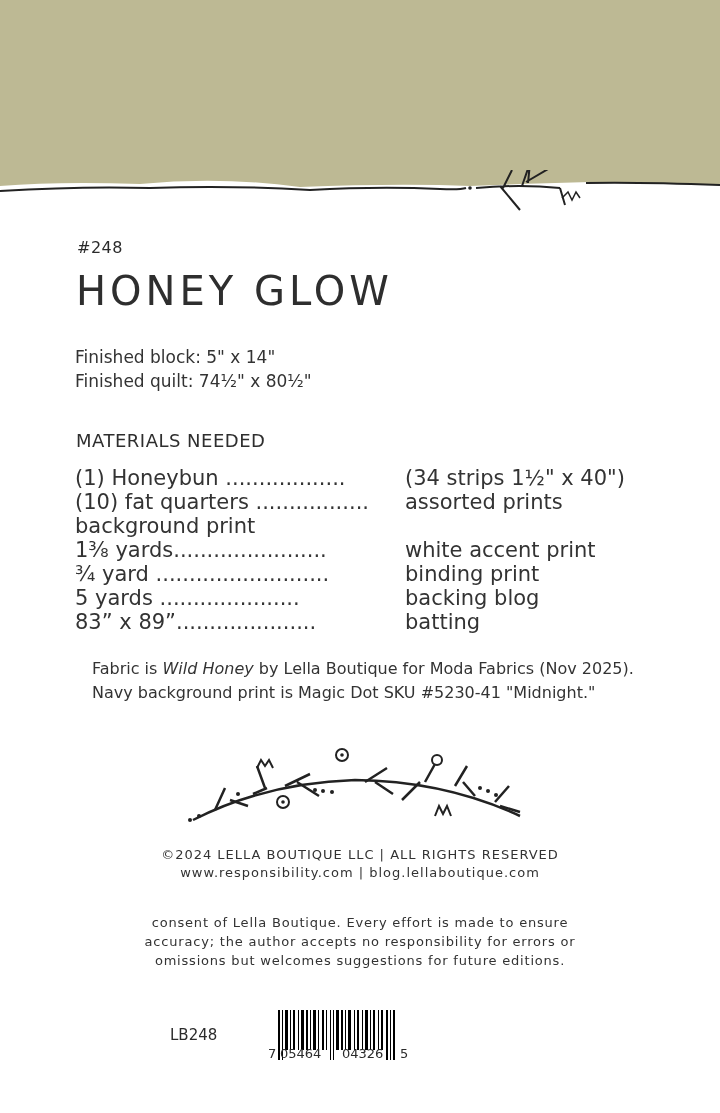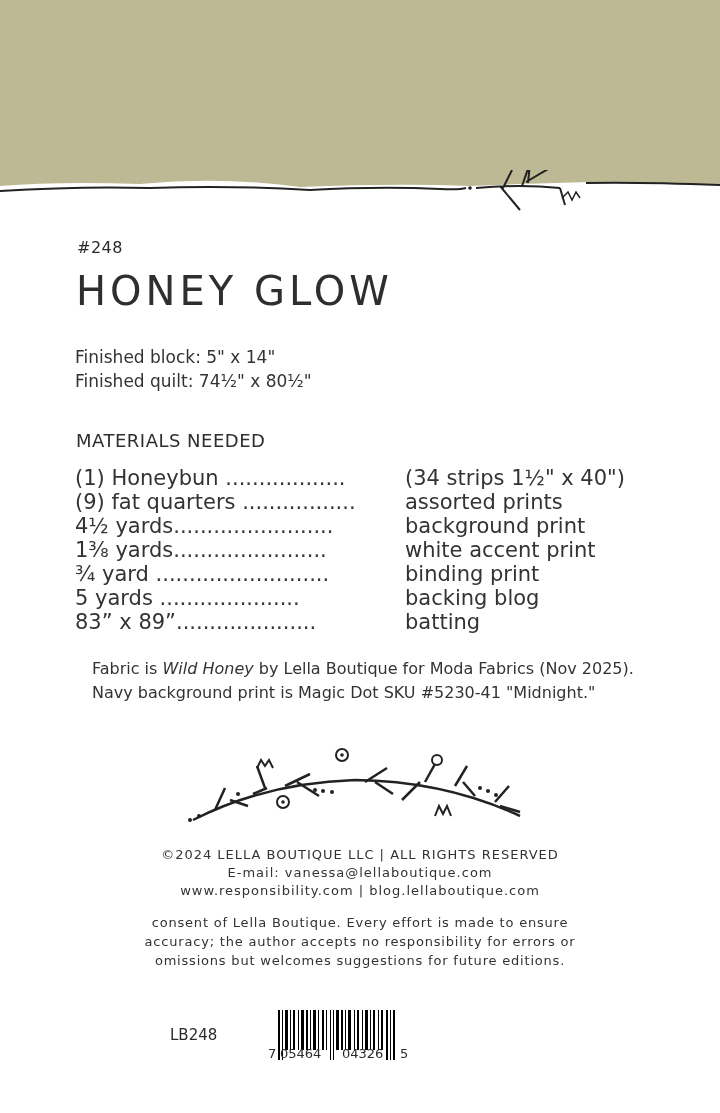--- a/index.html
+++ b/index.html
@@ -42,25 +42,24 @@
 <div class="abs title">HONEY GLOW</div>
 <div class="abs spec" style="top:347px">Finished block: 5" x 14"</div>
 <div class="abs spec" style="top:371px">Finished quilt: 74½" x 80½"</div>
 
 <div class="abs mat-h">MATERIALS NEEDED</div>
 <div class="abs mat-row" style="top:466px">
     <span class="mat-qty">(1) Honeybun ..................</span>
     <span class="mat-desc">(34 strips 1½" x 40")</span>
   </div>
 <div class="abs mat-row" style="top:490px">
-    <span class="mat-qty">(9) fat quarters .................</span>
+    <span class="mat-qty">(10) fat quarters .................</span>
     <span class="mat-desc">assorted prints</span>
   </div>
 <div class="abs mat-row" style="top:514px">
-    <span class="mat-qty">4½ yards........................</span>
     <span class="mat-desc">background print</span>
   </div>
 <div class="abs mat-row" style="top:538px">
     <span class="mat-qty">1⅜ yards.......................</span>
     <span class="mat-desc">white accent print</span>
   </div>
 <div class="abs mat-row" style="top:562px">
     <span class="mat-qty">¾ yard ..........................</span>
     <span class="mat-desc">binding print</span>
   </div>
@@ -93,21 +92,20 @@
     <circle cx="167" cy="17" r="1.8" fill="#222"></circle>
   <circle cx="262" cy="22" r="5" fill="none" stroke="#222" stroke-width="2"></circle>
   <circle cx="108" cy="64" r="6" fill="none" stroke="#222" stroke-width="2"></circle>
     <circle cx="108" cy="64" r="1.8" fill="#222"></circle>
   <path d="M82 30 l4 -8 l4 6 l4 -6 l4 8" stroke="#222" stroke-width="2" fill="none"></path>
   <path d="M260 78 l4 -10 l4 8 l4 -8 l4 10" stroke="#222" stroke-width="2" fill="none"></path>
 </svg>
 
 <div class="abs center copy">
   <div>©2024 LELLA BOUTIQUE LLC | ALL RIGHTS RESERVED</div>
-  <div>E-mail: vanessa@lellaboutique.com</div>
   <div>www.responsibility.com | blog.lellaboutique.com</div>
 </div>
 
 <div class="abs center legal">
   <div>consent of Lella Boutique. Every effort is made to ensure</div>
   <div>accuracy; the author accepts no responsibility for errors or</div>
   <div>omissions but welcomes suggestions for future editions.</div>
 </div>
 
 <div class="abs code">LB248</div>

